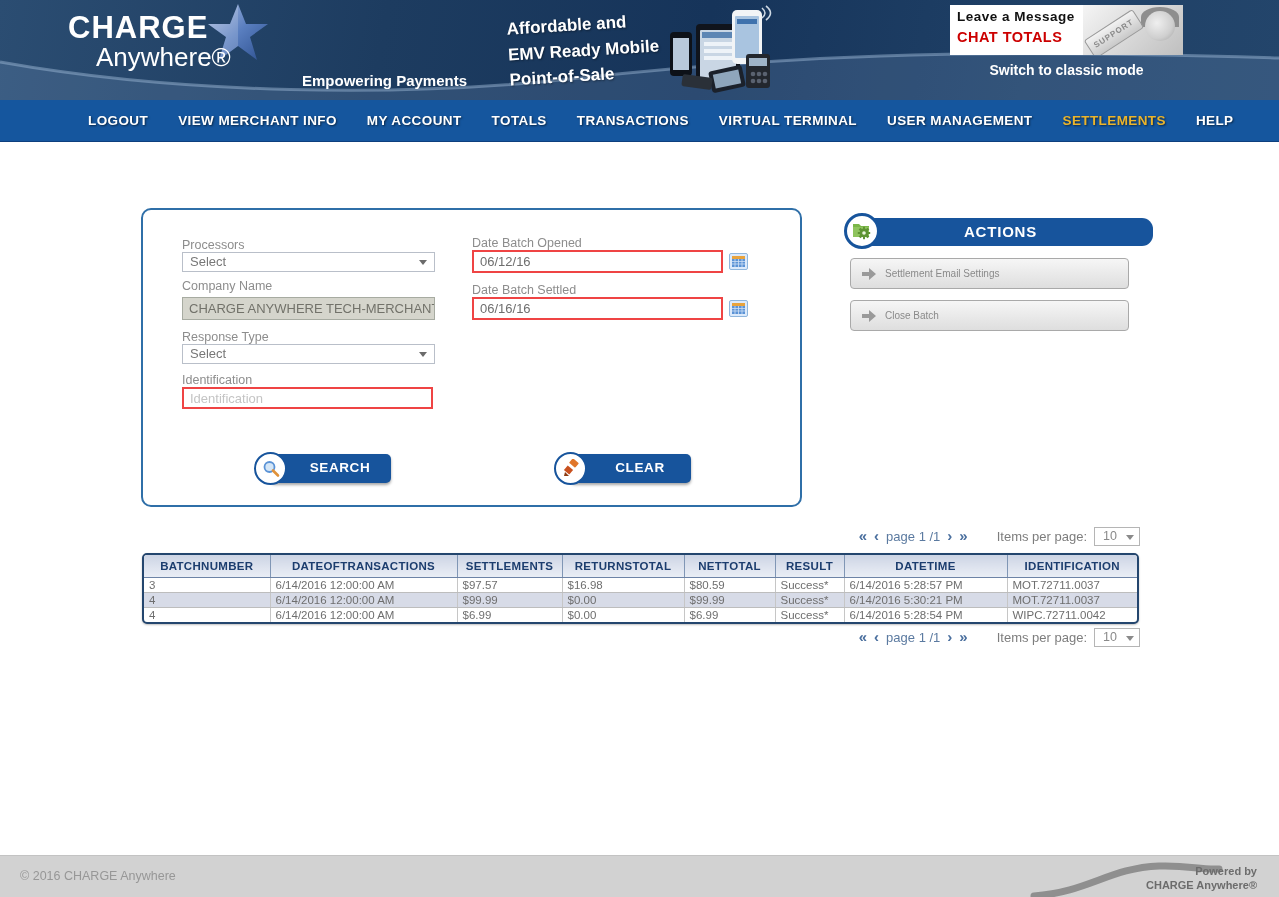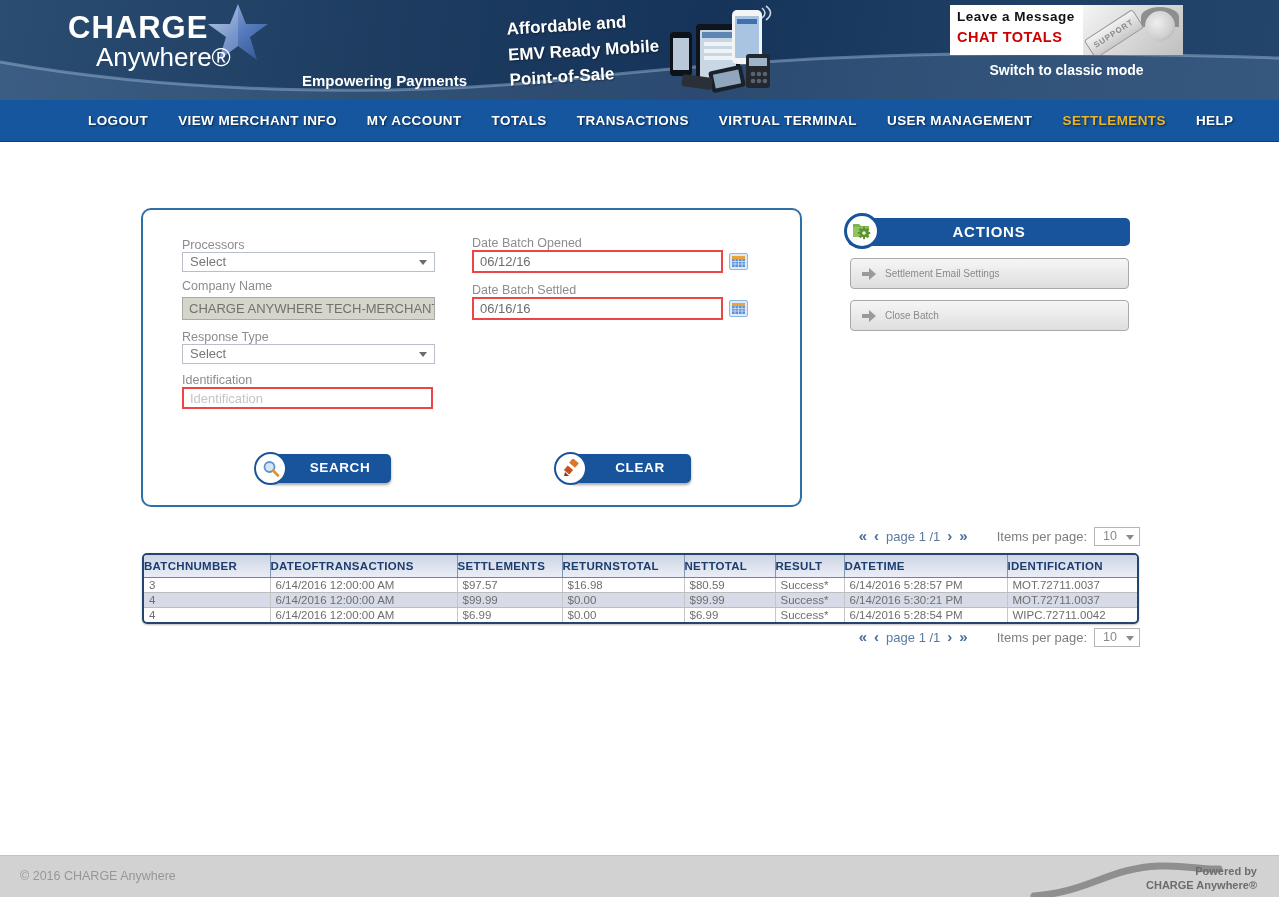--- a/index.html
+++ b/index.html
@@ -58,22 +58,22 @@
     border-radius:2px; cursor:pointer; padding:0; }
   .blue-btn { position:absolute; width:137px; height:33px; cursor:pointer; background:none; border:none; }
   .blue-btn .btn-rect { position:absolute; left:16px; top:2px; width:121px; height:29px; background:#17549c;
     border-radius:5px; box-shadow:0 2px 3px rgba(0,0,0,0.35); }
   .blue-btn .btn-circle { position:absolute; left:0; top:0; width:33px; height:33px; background:#fff;
     border:2.5px solid #17549c; border-radius:50%; display:flex; align-items:center; justify-content:center; }
   .blue-btn .btn-label { position:absolute; left:40px; top:8px; width:92px; text-align:center; color:#fff;
     font-size:13.5px; font-weight:bold; letter-spacing:0.6px; }
 
   
-  .actions-header { position:absolute; left:848px; top:218px; width:282px; height:28px; background:#17549c;
-    border-radius:5px; }
+  .actions-header { position:absolute; left:848px; top:218px; width:305px; height:28px; background:#17549c;
+    border-radius:11px; }
   .actions-title { position:absolute; width:100%; text-align:center; top:5px; color:#fff; font-size:15px;
     font-weight:bold; letter-spacing:0.8px; }
   .actions-circle { position:absolute; left:-4px; top:-5px; width:36px; height:36px; background:#fff;
     border:3px solid #17549c; border-radius:50%; display:flex; align-items:center; justify-content:center; }
   .action-btn { position:absolute; left:850px; width:279px; height:31px; background:linear-gradient(#f6f6f6,#dedede);
     border:1px solid #a9a9a9; border-radius:4px; cursor:pointer; display:flex; align-items:center; padding-left:10px; gap:8px; }
   .action-btn .a-label { color:#8a8a8a; font-size:10px; }
 
   
   .pager { position:absolute; right:139px; height:20px; display:flex; align-items:center; gap:7px; }
@@ -83,21 +83,21 @@
   .pg-select { position:relative; width:46px; height:19px; border:1px solid #b5b5b5; background:#fff;
     font-size:12.5px; color:#8a8a8a; line-height:17px; padding-left:8px; cursor:pointer; }
   .pg-select .arrow-down { position:absolute; right:5px; top:7px; width:0; height:0;
     border-left:4px solid transparent; border-right:4px solid transparent; border-top:5px solid #8a8a8a; }
 
   
   .grid-wrap { position:absolute; left:142px; top:553px; width:997px; border:2px solid #24466e;
     border-radius:5px; overflow:hidden; background:#fff; box-shadow:0 1px 2px rgba(0,0,0,0.25); }
   table.grid { border-collapse:collapse; table-layout:fixed; width:993px; }
   .grid th { height:22px; background:linear-gradient(180deg,#ccd4e4 0%,#dfe4ef 60%,#e9edf5 100%);
-    color:#1c3d6e; font-size:11.5px; font-weight:bold; text-align:left; padding-left:0; letter-spacing:0.3px;
+    color:#1c3d6e; font-size:11.5px; font-weight:bold; text-align:center; padding-left:0; letter-spacing:0.3px;
     border-right:1px solid #8096b5; border-bottom:1px solid #6d83a6; white-space:nowrap; overflow:hidden; }
   .grid th:last-child { border-right:none; }
   .grid td { height:15px; font-size:11.5px; color:#6e6e6e; padding-left:5px;
     border-right:1px solid #c6c6c6; border-bottom:1px solid #bdbdbd; white-space:nowrap; overflow:hidden; }
   .grid td:last-child { border-right:none; }
   .grid tr.alt td { background:#d7dbe7; }
   .grid tr:last-child td { border-bottom:none; }
 
   
   .footer { position:absolute; left:0; top:855px; width:1279px; height:42px; background:#d2d2d2;

